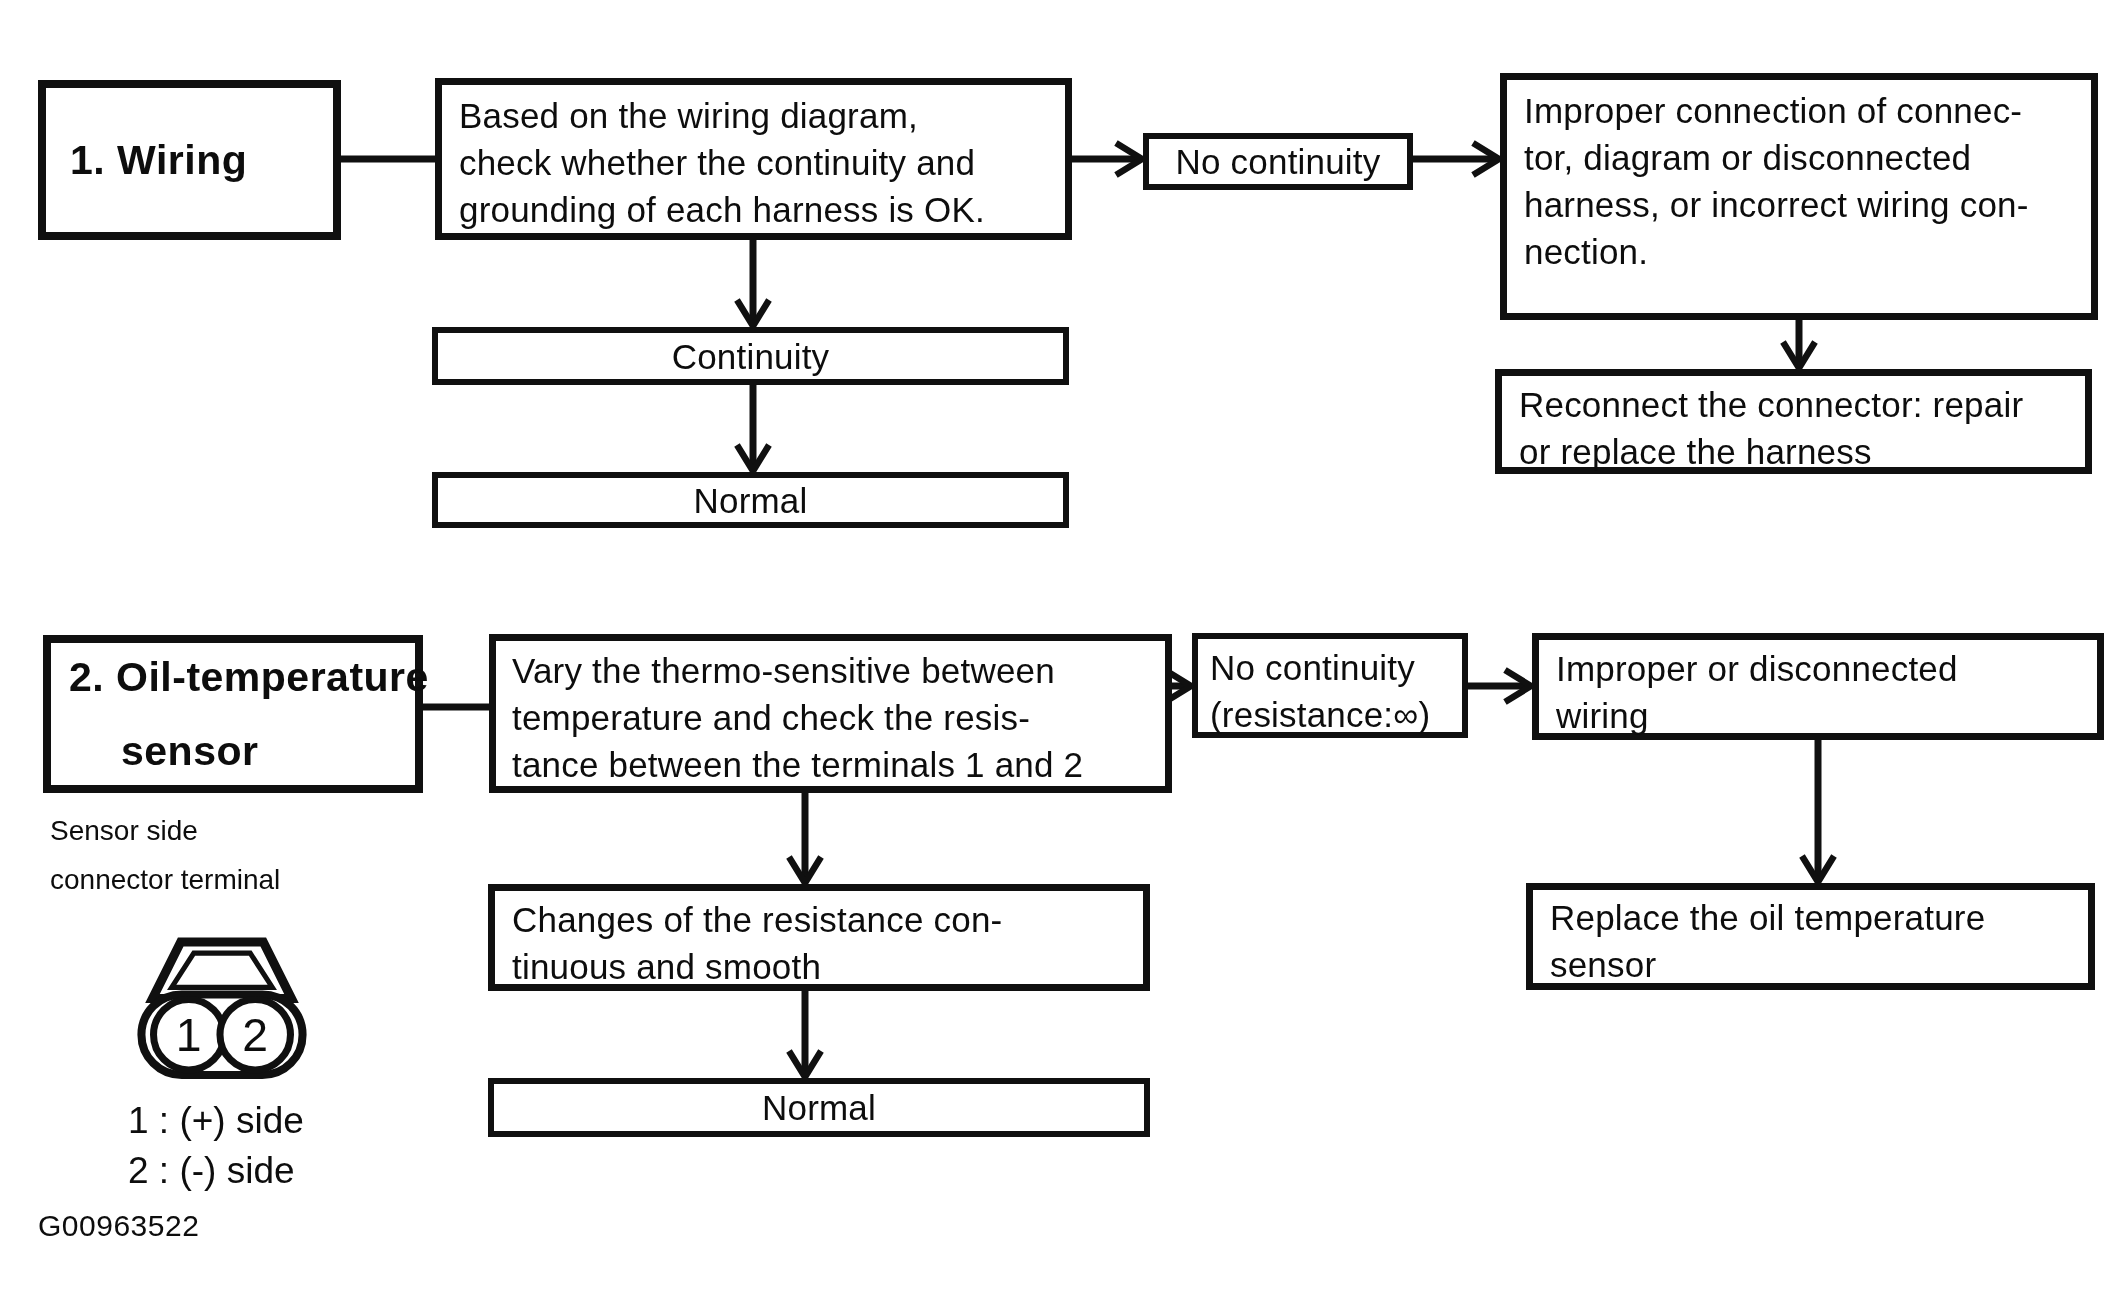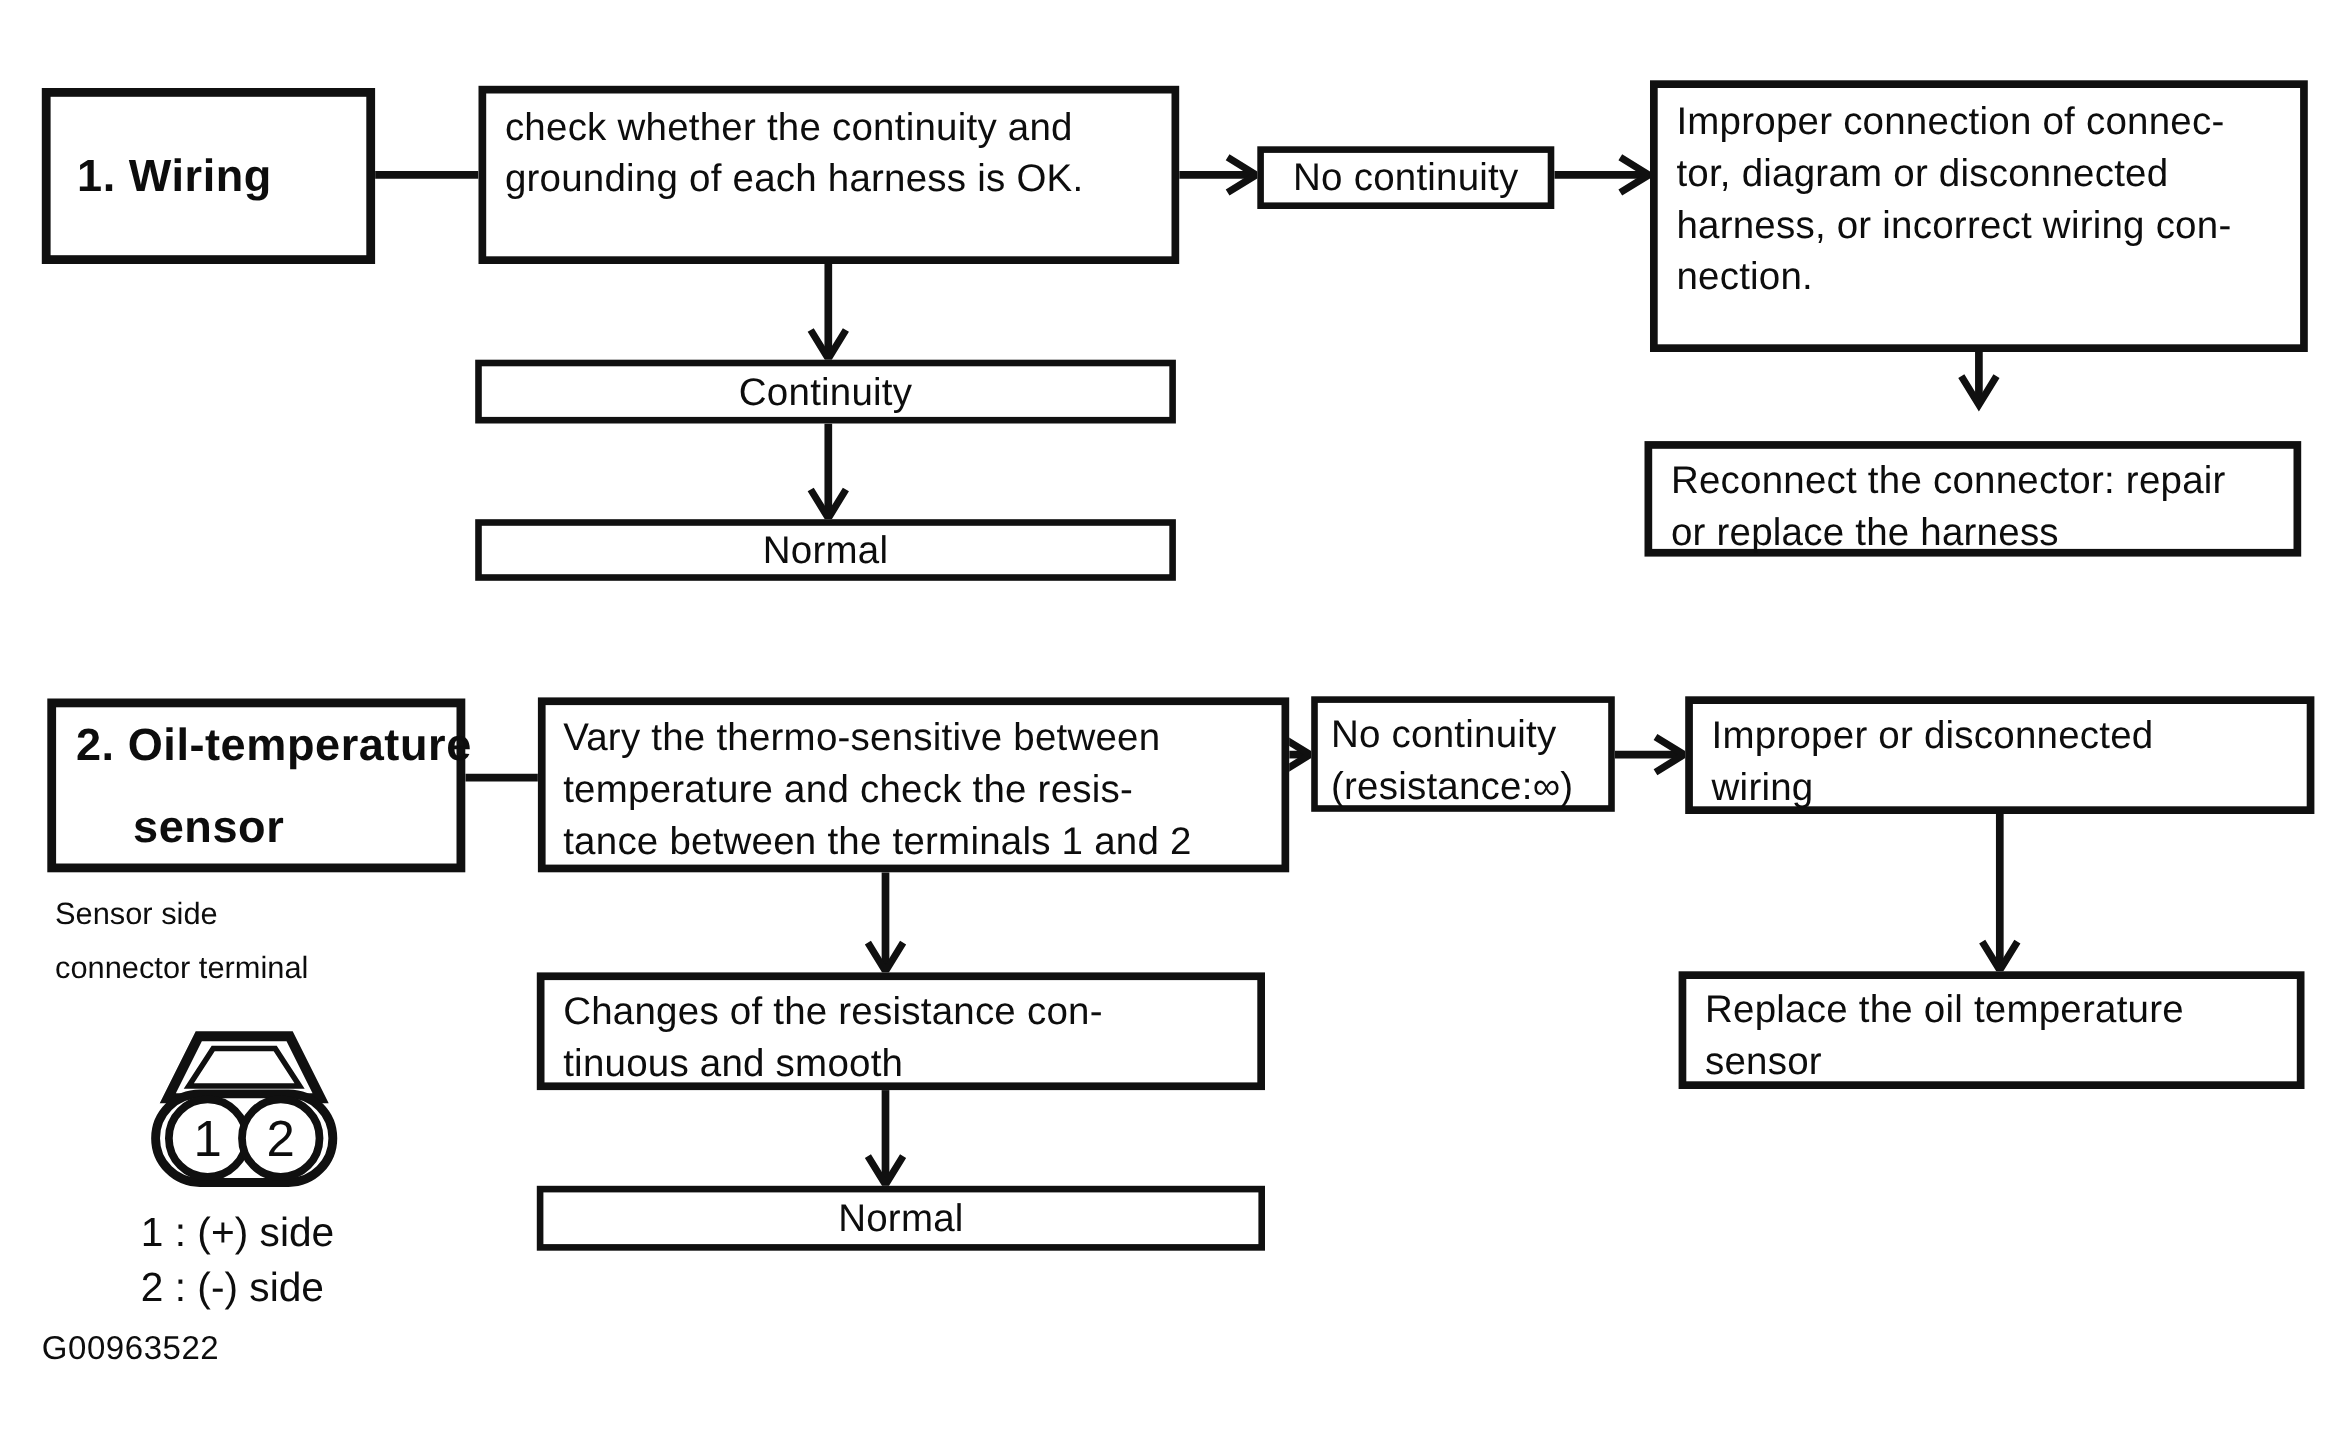--- a/index.html
+++ b/index.html
@@ -47,21 +47,21 @@
     justify-content: center;
     font-weight: bold;
     font-size: 41px;
     line-height: 54px;
     letter-spacing: 0.5px;
   }
   #b-wiring { left: 38px; top: 80px; width: 303px; height: 160px; padding-left: 24px; }
   #b-based { left: 435px; top: 78px; width: 637px; height: 162px; }
   #b-nocont1 { left: 1143px; top: 133px; width: 270px; height: 57px; }
   #b-improper { left: 1500px; top: 73px; width: 598px; height: 247px; }
-  #b-reconnect { left: 1495px; top: 369px; width: 597px; height: 105px; padding-top: 5px; margin-top: 32px; }
+  #b-reconnect { left: 1495px; top: 369px; width: 597px; height: 105px; padding-top: 5px; }
   #b-continuity { left: 432px; top: 327px; width: 637px; height: 58px; }
   #b-normal1 { left: 432px; top: 472px; width: 637px; height: 56px; }
 
   #b-oiltemp { left: 43px; top: 635px; width: 380px; height: 158px; padding-left: 18px; gap: 20px; }
   #b-oiltemp .tl2 { margin-left: 52px; }
   #b-vary { left: 489px; top: 634px; width: 683px; height: 159px; padding: 6px 4px 0 16px; }
   #b-nocont2 { left: 1192px; top: 633px; width: 276px; height: 105px; padding: 5px 4px 0 12px; border-width: 6px; }
   #b-damaged { left: 1532px; top: 633px; width: 572px; height: 107px; padding-top: 5px; }
   #b-replace { left: 1526px; top: 883px; width: 569px; height: 107px; padding-top: 4px; }
   #b-changes { left: 488px; top: 884px; width: 662px; height: 107px; padding-top: 5px; }
@@ -121,20 +121,21 @@
       <polyline points="789,1051 805,1077 821,1051"></polyline>
       <polyline points="1802,856 1818,882 1834,856"></polyline>
     </g>
   </svg>
 
   <div class="box thick labelbox" id="b-wiring">
     <div class="tl">1. Wiring</div>
   </div>
 
   <div class="box pad" id="b-based">
+    <div class="tl">Based on the wiring diagram,</div>
     <div class="tl">check whether the continuity and</div>
     <div class="tl">grounding of each harness is OK.</div>
   </div>
 
   <div class="box thin center" id="b-nocont1">
     <div class="tl">No continuity</div>
   </div>
 
   <div class="box pad" id="b-improper">
     <div class="tl">Improper connection of connec-</div>

